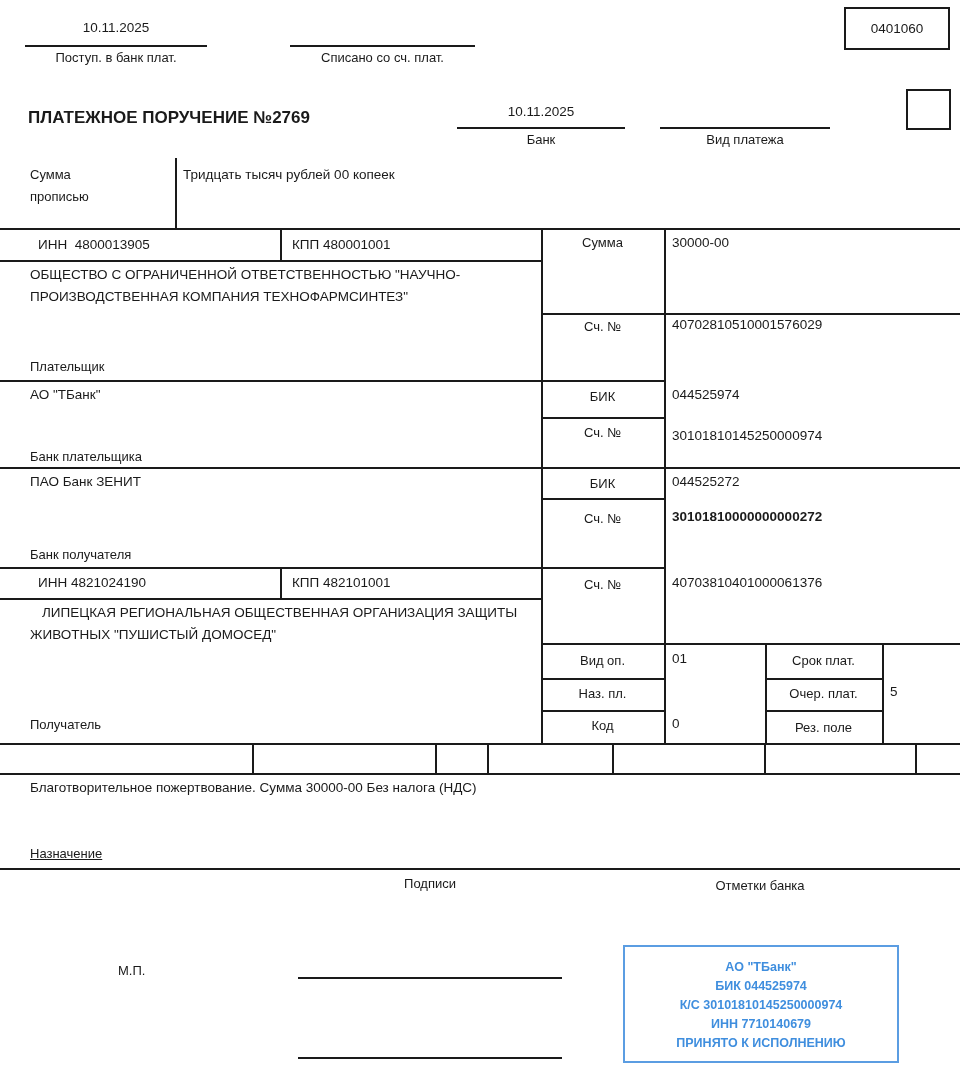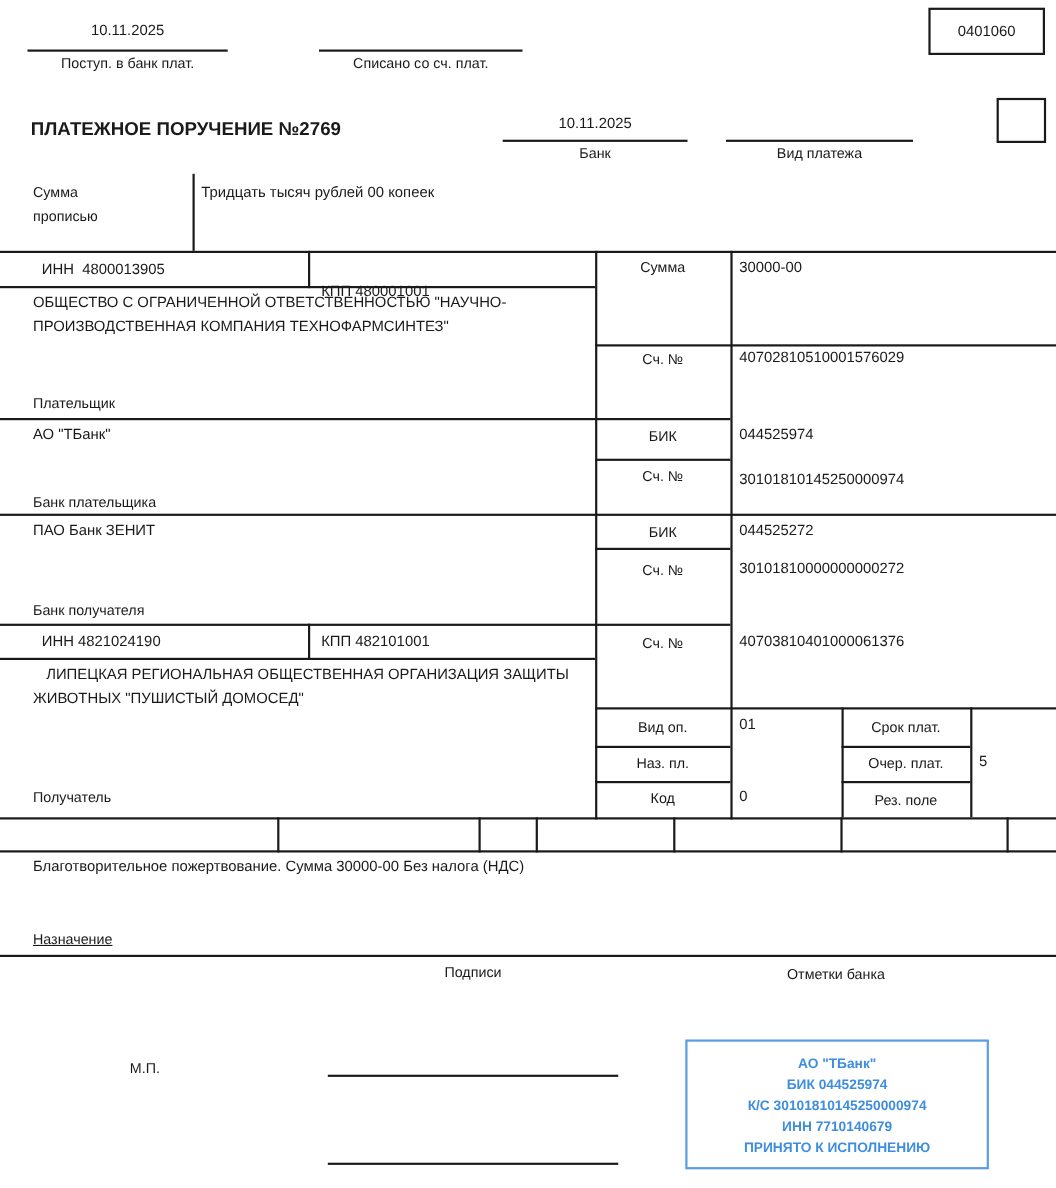--- a/index.html
+++ b/index.html
@@ -73,21 +73,21 @@
   <div class="vline" style="left:882px;top:643px;height:100px;"></div>
 
   <div class="vline" style="left:252px;top:743px;height:32px;"></div>
   <div class="vline" style="left:435px;top:743px;height:32px;"></div>
   <div class="vline" style="left:487px;top:743px;height:32px;"></div>
   <div class="vline" style="left:612px;top:743px;height:32px;"></div>
   <div class="vline" style="left:764px;top:743px;height:32px;"></div>
   <div class="vline" style="left:915px;top:743px;height:32px;"></div>
 
   <div class="txt val" style="left:38px;top:237px;">ИНН  4800013905</div>
-  <div class="txt val" style="left:292px;top:237px;margin-top:20px;">КПП 480001001</div>
+  <div class="txt val" style="left:292px;top:237px;">КПП 480001001</div>
   <div class="txt val" style="left:30px;top:289px;">ПРОИЗВОДСТВЕННАЯ КОМПАНИЯ ТЕХНОФАРМСИНТЕЗ"</div>
   <div class="txt val" style="left:30px;top:267px;">ОБЩЕСТВО С ОГРАНИЧЕННОЙ ОТВЕТСТВЕННОСТЬЮ "НАУЧНО-</div>
   <div class="txt" style="left:30px;top:359px;">Плательщик</div>
 
   <div class="txt ctr" style="left:541px;top:235px;width:123px;">Сумма</div>
   <div class="txt val" style="left:672px;top:235px;">30000-00</div>
 
   <div class="txt ctr" style="left:541px;top:319px;width:123px;">Сч. №</div>
   <div class="txt val" style="left:672px;top:317px;">40702810510001576029</div>
 
@@ -96,21 +96,21 @@
   <div class="txt ctr" style="left:541px;top:389px;width:123px;">БИК</div>
   <div class="txt val" style="left:672px;top:387px;">044525974</div>
   <div class="txt ctr" style="left:541px;top:425px;width:123px;">Сч. №</div>
   <div class="txt val" style="left:672px;top:428px;">30101810145250000974</div>
 
   <div class="txt val" style="left:30px;top:474px;">ПАО Банк ЗЕНИТ</div>
   <div class="txt" style="left:30px;top:547px;">Банк получателя</div>
   <div class="txt ctr" style="left:541px;top:476px;width:123px;">БИК</div>
   <div class="txt val" style="left:672px;top:474px;">044525272</div>
   <div class="txt ctr" style="left:541px;top:511px;width:123px;">Сч. №</div>
-  <div class="txt val" style="left:672px;top:509px;">30101810000000000272</div>
+  <div class="txt val" style="left:672px;top:509px;font-weight:bold;">30101810000000000272</div>
 
   <div class="txt val" style="left:38px;top:575px;">ИНН 4821024190</div>
   <div class="txt val" style="left:292px;top:575px;">КПП 482101001</div>
   <div class="txt ctr" style="left:541px;top:577px;width:123px;">Сч. №</div>
   <div class="txt val" style="left:672px;top:575px;">40703810401000061376</div>
   <div class="txt val" style="left:42px;top:605px;">ЛИПЕЦКАЯ РЕГИОНАЛЬНАЯ ОБЩЕСТВЕННАЯ ОРГАНИЗАЦИЯ ЗАЩИТЫ</div>
   <div class="txt val" style="left:30px;top:627px;">ЖИВОТНЫХ "ПУШИСТЫЙ ДОМОСЕД"</div>
   <div class="txt" style="left:30px;top:717px;">Получатель</div>
 
   <div class="txt ctr" style="left:541px;top:653px;width:123px;">Вид оп.</div>

